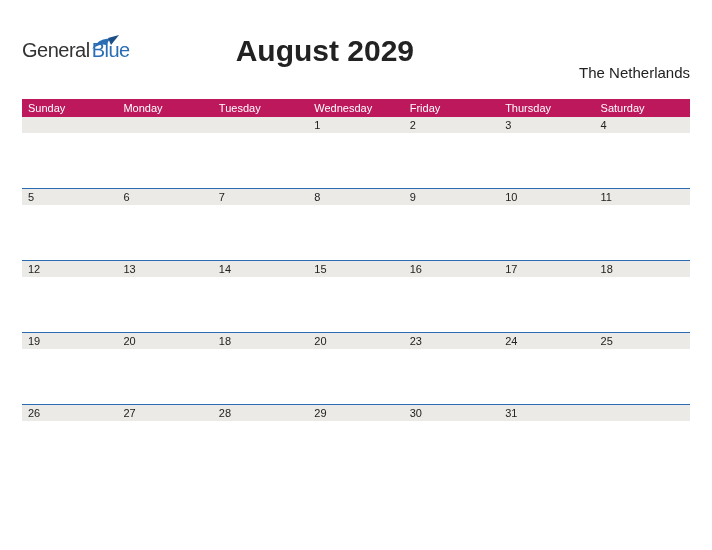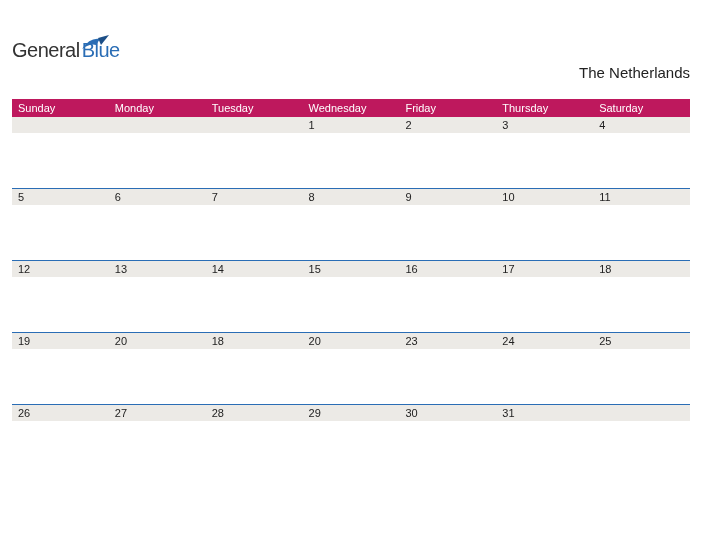--- a/index.html
+++ b/index.html
@@ -6,21 +6,21 @@
   body {
     margin: 0;
     padding: 0;
     background: #ffffff;
     font-family: Arial, Helvetica, sans-serif;
     width: 712px;
     height: 550px;
     overflow: hidden;
   }
   .page {
-    padding: 20px 22px 0 12px;
+    padding: 20px 22px 0 22px;
   }
   .header {
     display: flex;
     align-items: center;
     justify-content: space-between;
     margin-bottom: 18px;
   }
   .logo {
     display: flex;
     align-items: baseline;
@@ -95,20 +95,21 @@
     <div class="logo">
       <span class="general">General</span>
       <span class="swoosh">
         <svg width="28" height="16" viewBox="0 0 28 16">
           <path d="M0,14 Q8,2 18,4 L14,10 Q8,8 0,14 Z" fill="#2a6db5"></path>
           <path d="M16,3 L27,0 L19,10 Z" fill="#1d4f87"></path>
         </svg>
       </span>
       <span class="blue">Blue</span>
     </div>
+    <div class="title">August 2029</div>
     <div class="country">The Netherlands</div>
   </div>
 
   <div class="calendar">
     <div class="dayhead">
       <div>Sunday</div>
       <div>Monday</div>
       <div>Tuesday</div>
       <div>Wednesday</div>
       <div>Friday</div>

